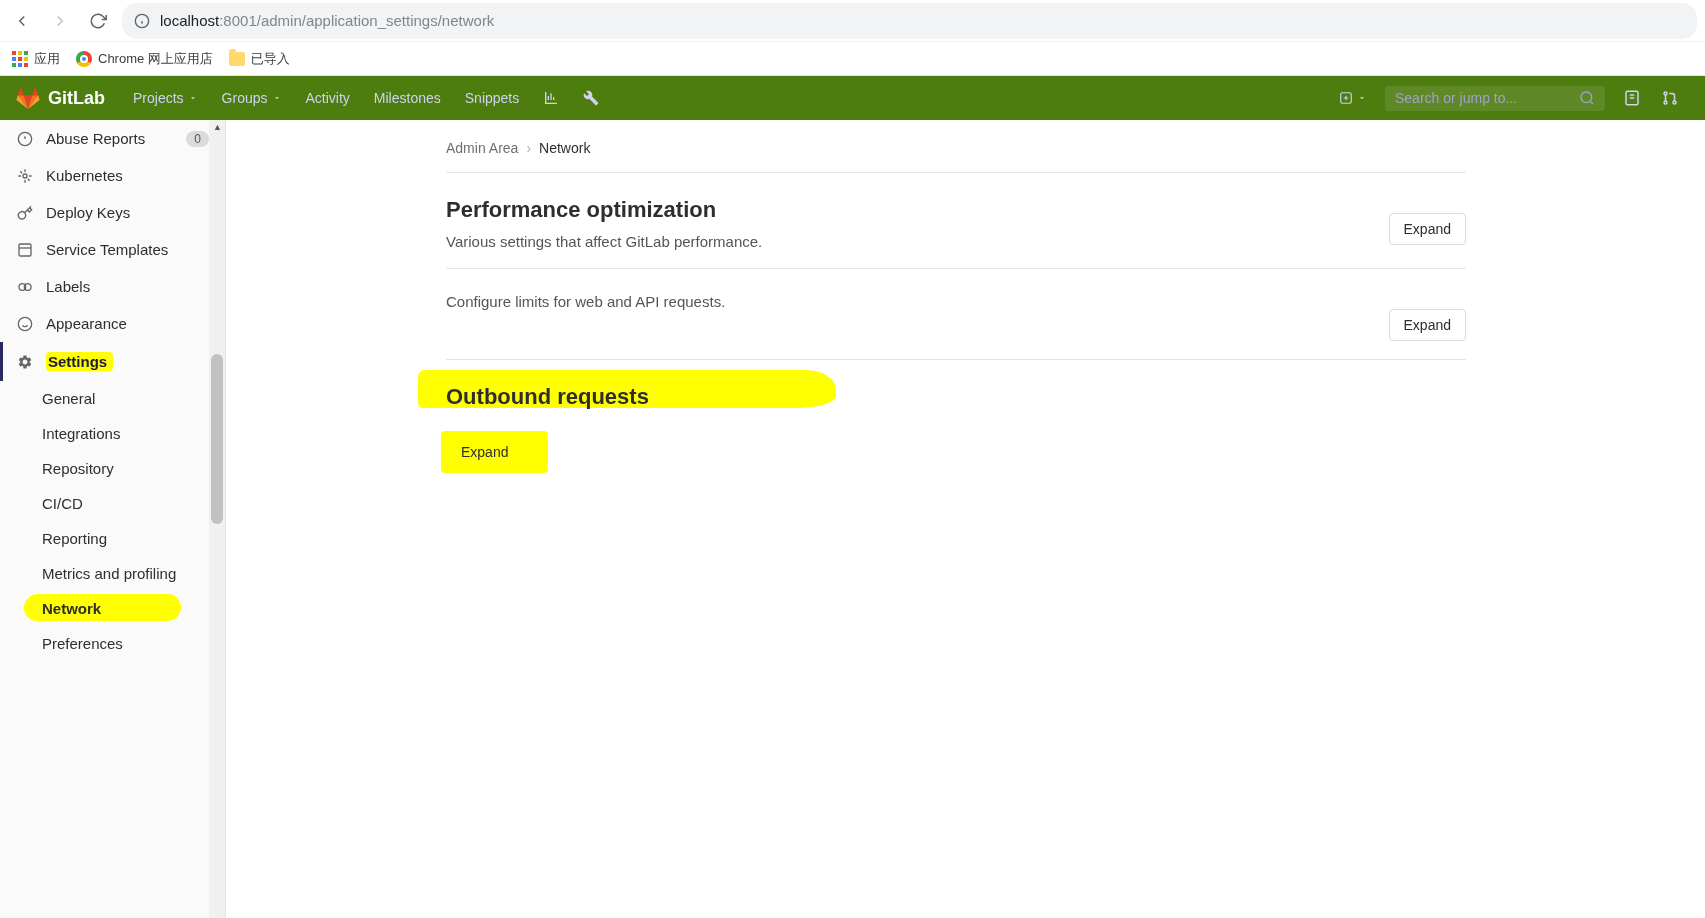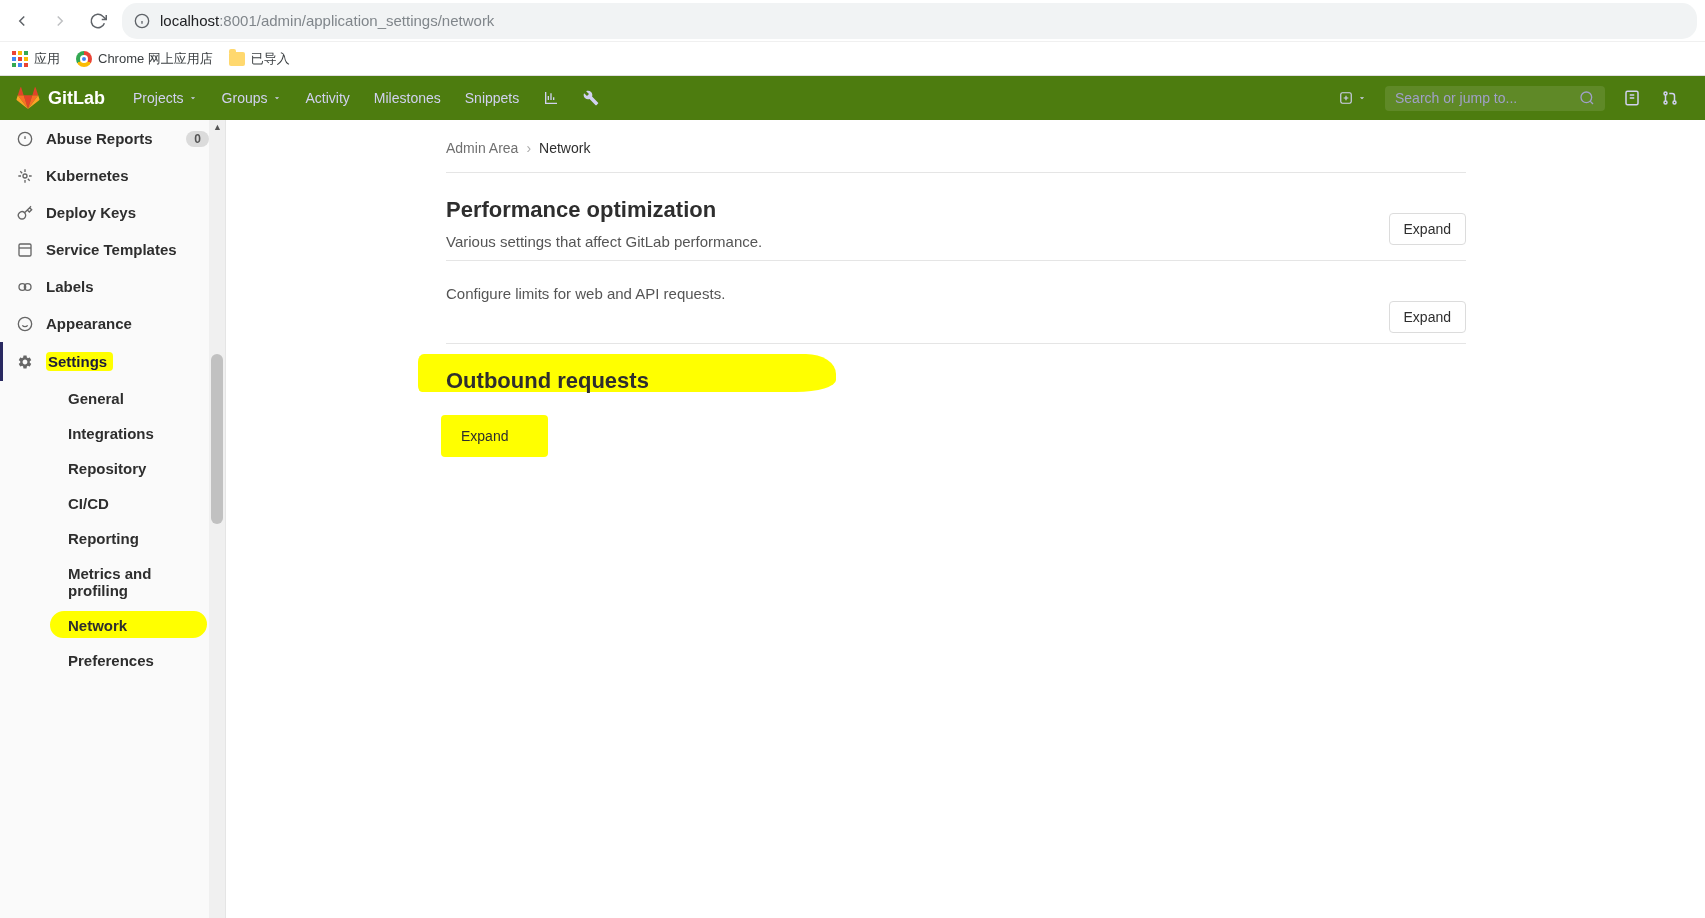--- a/index.html
+++ b/index.html
@@ -31,39 +31,39 @@
 .gl-spacer { flex: 1; }
 .gl-plus { display:flex; align-items:center; gap:4px; padding: 6px 10px; cursor:pointer; color:#d1d1f0; }
 .gl-search { display:flex; align-items:center; background: rgba(255,255,255,0.1); border-radius: 4px; padding: 0 10px; height: 25px; width: 220px; margin: 0 8px; }
 .gl-search input { background: transparent; border: none; color: #d1d1f0; font-size: 14px; outline: none; flex:1; }
 .gl-search input::placeholder { color: #a0a0c8; }
 .gl-right-icon { padding: 6px 10px; color:#d1d1f0; cursor:pointer; }
 
 
 .app-body { display: flex; height: calc(100vh - 119px); position: relative; }
 .sidebar { width: 226px; background: #fafafa; border-right: 1px solid #e5e5e5; overflow-y: auto; position: relative; }
-.sidebar-item { display: flex; align-items: center; padding: 10px 16px; gap: 12px; color: #2e2e2e; cursor: pointer; font-size: 15px; font-weight: bold; }
+.sidebar-item { display: flex; align-items: center; padding: 10px 16px; gap: 12px; color: #2e2e2e; cursor: pointer; font-size: 15px; }
 .sidebar-item .s-icon { width: 18px; display:flex; justify-content:center; color: #666; }
 .sidebar-item.active-section { border-left: 3px solid #292961; font-weight: 600; color: #1b1b3a; padding-left:13px;}
 .sidebar-badge { margin-left: auto; background: #dbdbdb; color: #555; border-radius: 10px; padding: 1px 8px; font-size: 12px; }
-.sidebar-sub { padding-left: 68px; }
+.sidebar-sub { padding-left: 42px; }
 .sidebar-sub .sidebar-item { padding: 9px 16px 9px 0; font-size: 15px; }
 .hl-yellow { background: #ffff00; border-radius: 4px; display:inline-block; }
 .hl-img { position:relative; }
 .hl-img::before { content:""; position:absolute; left:-18px; right:-80px; top:-6px; bottom:-4px; background:#ffff00; border-radius:16px; z-index:-1; transform: skewX(-2deg);}
 .sidebar-scrollbar-track {position:absolute; right:0; top:0; bottom:0; width:16px; background:#f0f0f0;}
 .sidebar-scrollbar-thumb {position:absolute; right:2px; top:234px; width:12px; height:170px; background:#c1c1c1; border-radius:6px;}
 
 
 .main { flex: 1; padding: 16px 0 0 0; overflow-y:auto; }
 .content-wrap { max-width: 1060px; margin: 0 0 0 200px; padding: 0 20px; }
 .breadcrumb { display: flex; align-items: center; gap: 8px; font-size: 14px; color: #707070; padding: 4px 0 16px; border-bottom: 1px solid #e5e5e5; }
 .breadcrumb .crumb-current { color: #2e2e2e; font-weight: 500; }
 .breadcrumb .sep { color: #aaa; }
-.section { display: flex; align-items:flex-start; justify-content: space-between; padding: 24px 0 10px; border-bottom: 1px solid #e5e5e5; }
+.section { display: flex; align-items:flex-start; justify-content: space-between; padding: 24px 0 18px; border-bottom: 1px solid #e5e5e5; }
 .section:last-child { border-bottom: none; flex-direction: column; }
 .section-info h2 { font-size: 22px; font-weight: 600; color: #2e2e2e; margin-bottom: 10px; }
 .section-info p { font-size: 15px; color: #555; }
 .expand-btn { background: #fff; border: 1px solid #dcdcdc; border-radius: 4px; padding: 7px 14px; font-size: 14px; cursor: pointer; color: #2e2e2e; margin-top: 16px; }
 .section-hl h2 { position:relative; z-index:1; display:inline-block;}
 .section-hl h2::before { content:""; position:absolute; left:-28px; top:-14px; width:418px; height:38px; background:#ffff00; z-index:-1; border-radius: 6px 30px 40px 4px / 8px 20px 12px 6px;}
 .expand-hl { position:relative; z-index:1;}
 .expand-hl::before { content:""; position:absolute; left:-6px; top:-6px; right:-26px; bottom:-6px; background:#ffff00; z-index:-1; border-radius:4px;}
 
 svg { display:block; }

